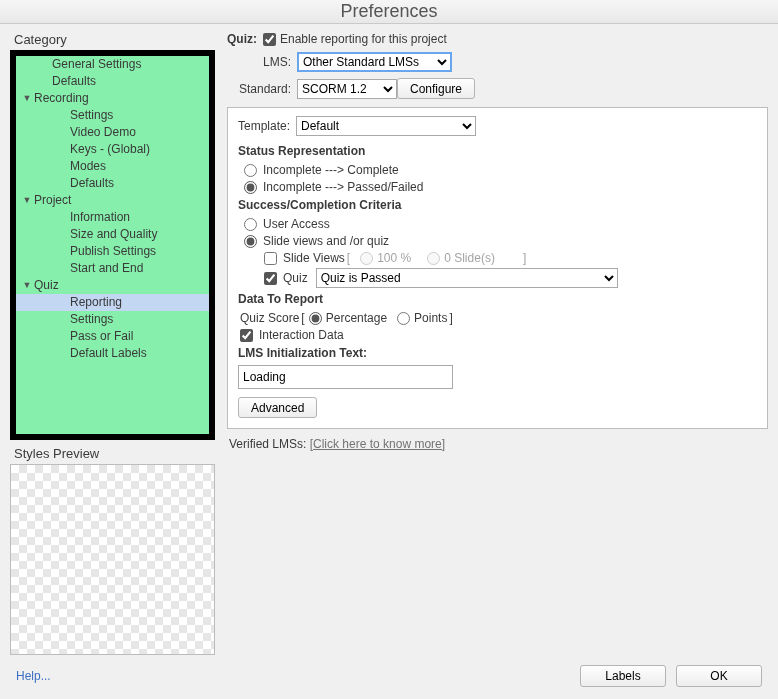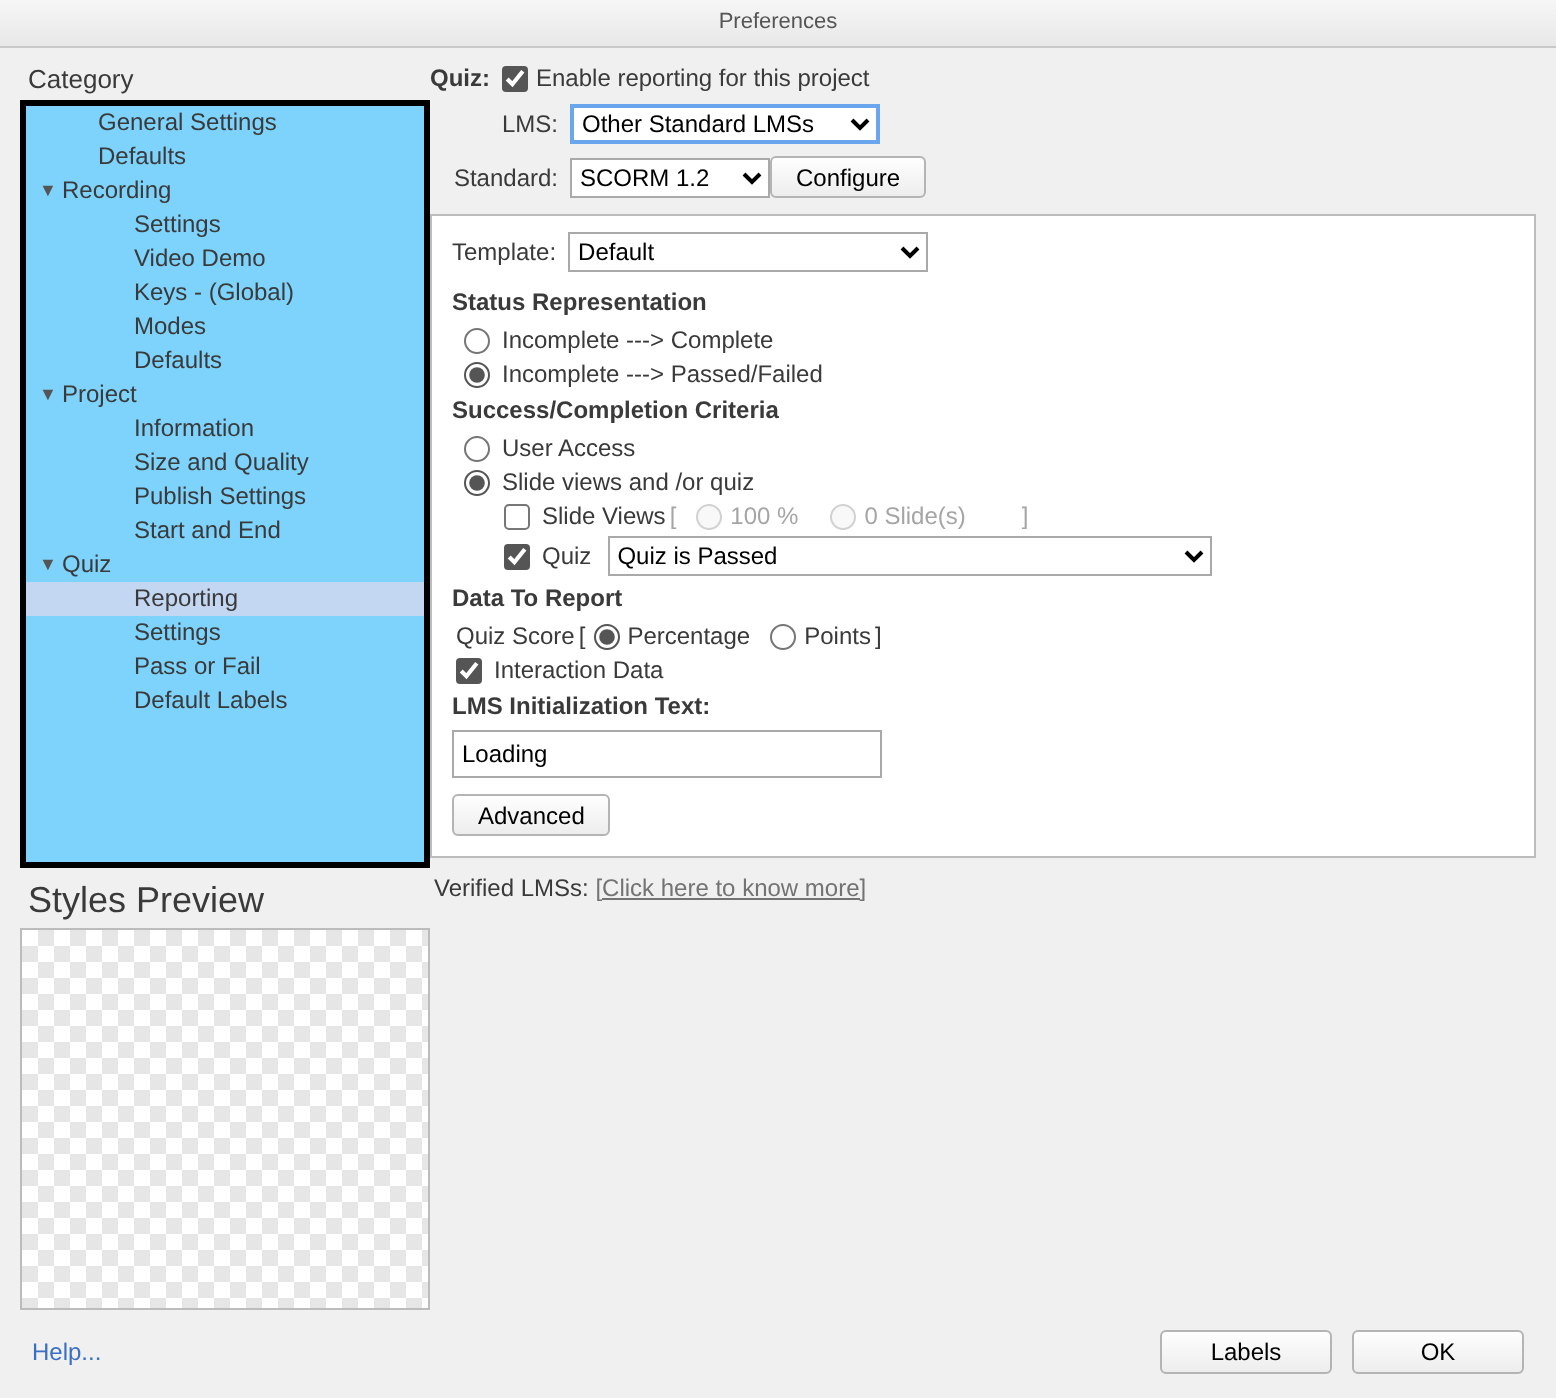--- a/index.html
+++ b/index.html
@@ -1,27 +1,27 @@
 <!DOCTYPE html>
 <html><head>
 <meta charset="utf-8">
 <style>
 html,body{margin:0;padding:0;font-family:"Helvetica Neue",Arial,sans-serif;font-size:12px;color:#3a3a3a;background:#fff}
 .window{width:778px;height:699px;background:#f0f0f0;position:relative;display:flex;flex-direction:column;box-sizing:border-box}
-.titlebar{height:23px;line-height:23px;text-align:center;color:#555;font-size:11px;background:linear-gradient(#f6f6f6,#e8e8e8);border-bottom:1px solid #c9c9c9}
+.titlebar{height:23px;line-height:23px;text-align:center;color:#555;font-size:18px;background:linear-gradient(#f6f6f6,#e8e8e8);border-bottom:1px solid #c9c9c9}
 .body{flex:1;display:flex;flex-direction:column;padding:8px 10px 0 10px}
-.main{flex:1;display:flex;}
+.main{flex:1;display:flex;gap:12px}
 .sidebar{width:205px;display:flex;flex-direction:column}
 .cat-label{font-size:13px;margin:0 0 3px 4px}
-.tree{border:3px solid #000000;background:#7dd3fc;flex:0 0 auto;height:378px;overflow:auto}
+.tree{border:6px solid #000000;background:#86efac;flex:0 0 auto;height:378px;overflow:auto}
 .tree-row{height:17px;line-height:17px;padding-left:6px;display:flex;align-items:center;cursor:pointer;white-space:nowrap}
 .tree-row.selected{background:#c3d6f2}
 .tree-row .arrow{width:10px;display:inline-block;text-align:center;font-size:9px;color:#555;margin-right:2px}
 .tree-row .spacer{display:inline-block}
-.styles-label{margin:6px 0 3px 4px;font-size:18px}
+.styles-label{margin:6px 0 3px 4px;font-size:13px}
 .preview{flex:1;border:1px solid #bcbcbc;background-image:
   linear-gradient(45deg,#e6e6e6 25%,transparent 25%),
   linear-gradient(-45deg,#e6e6e6 25%,transparent 25%),
   linear-gradient(45deg,transparent 75%,#e6e6e6 75%),
   linear-gradient(-45deg,transparent 75%,#e6e6e6 75%);
   background-size:16px 16px;background-position:0 0,0 8px,8px -8px,-8px 0;background-color:#fff}
 .content{flex:1;display:flex;flex-direction:column}
 .form-row{display:flex;align-items:center;margin-bottom:6px}
 .form-row .lbl{width:64px;text-align:right;margin-right:6px}
 select, input[type=text], button{font-family:inherit;font-size:12px}

